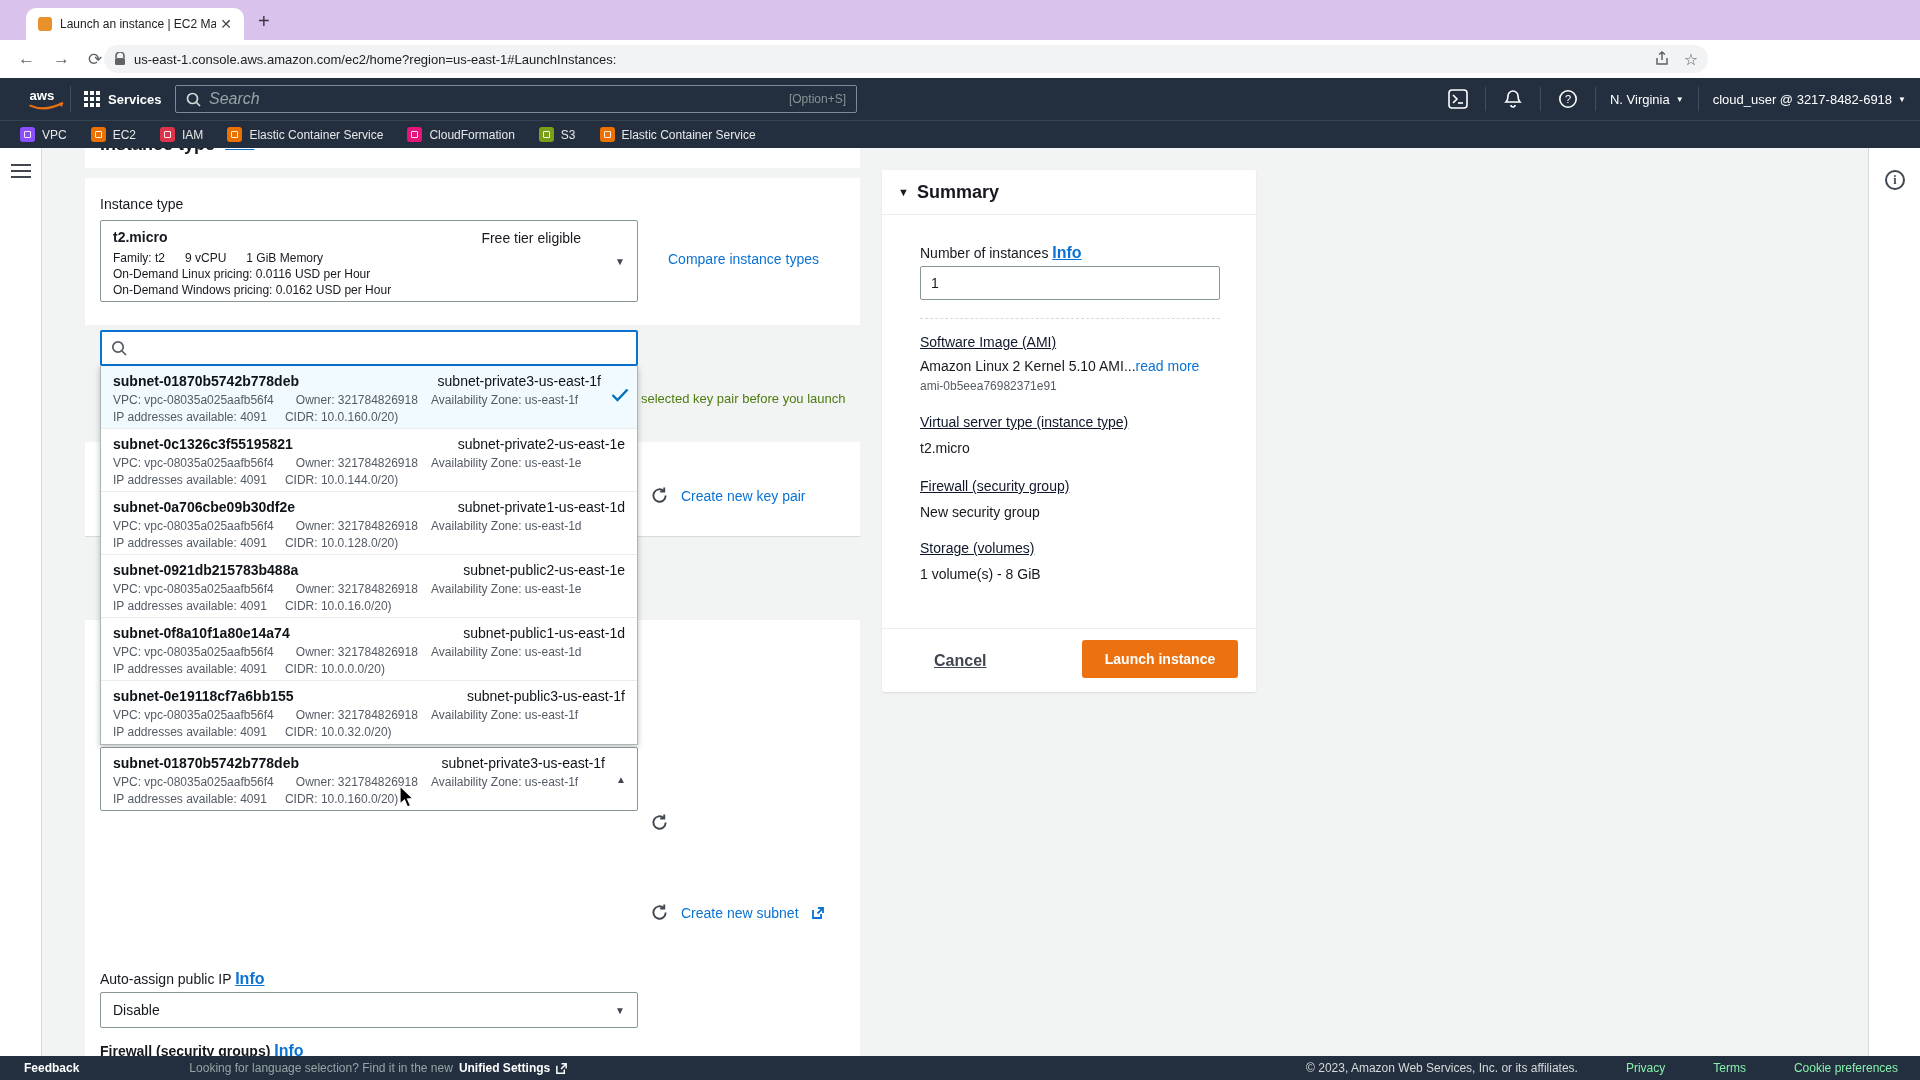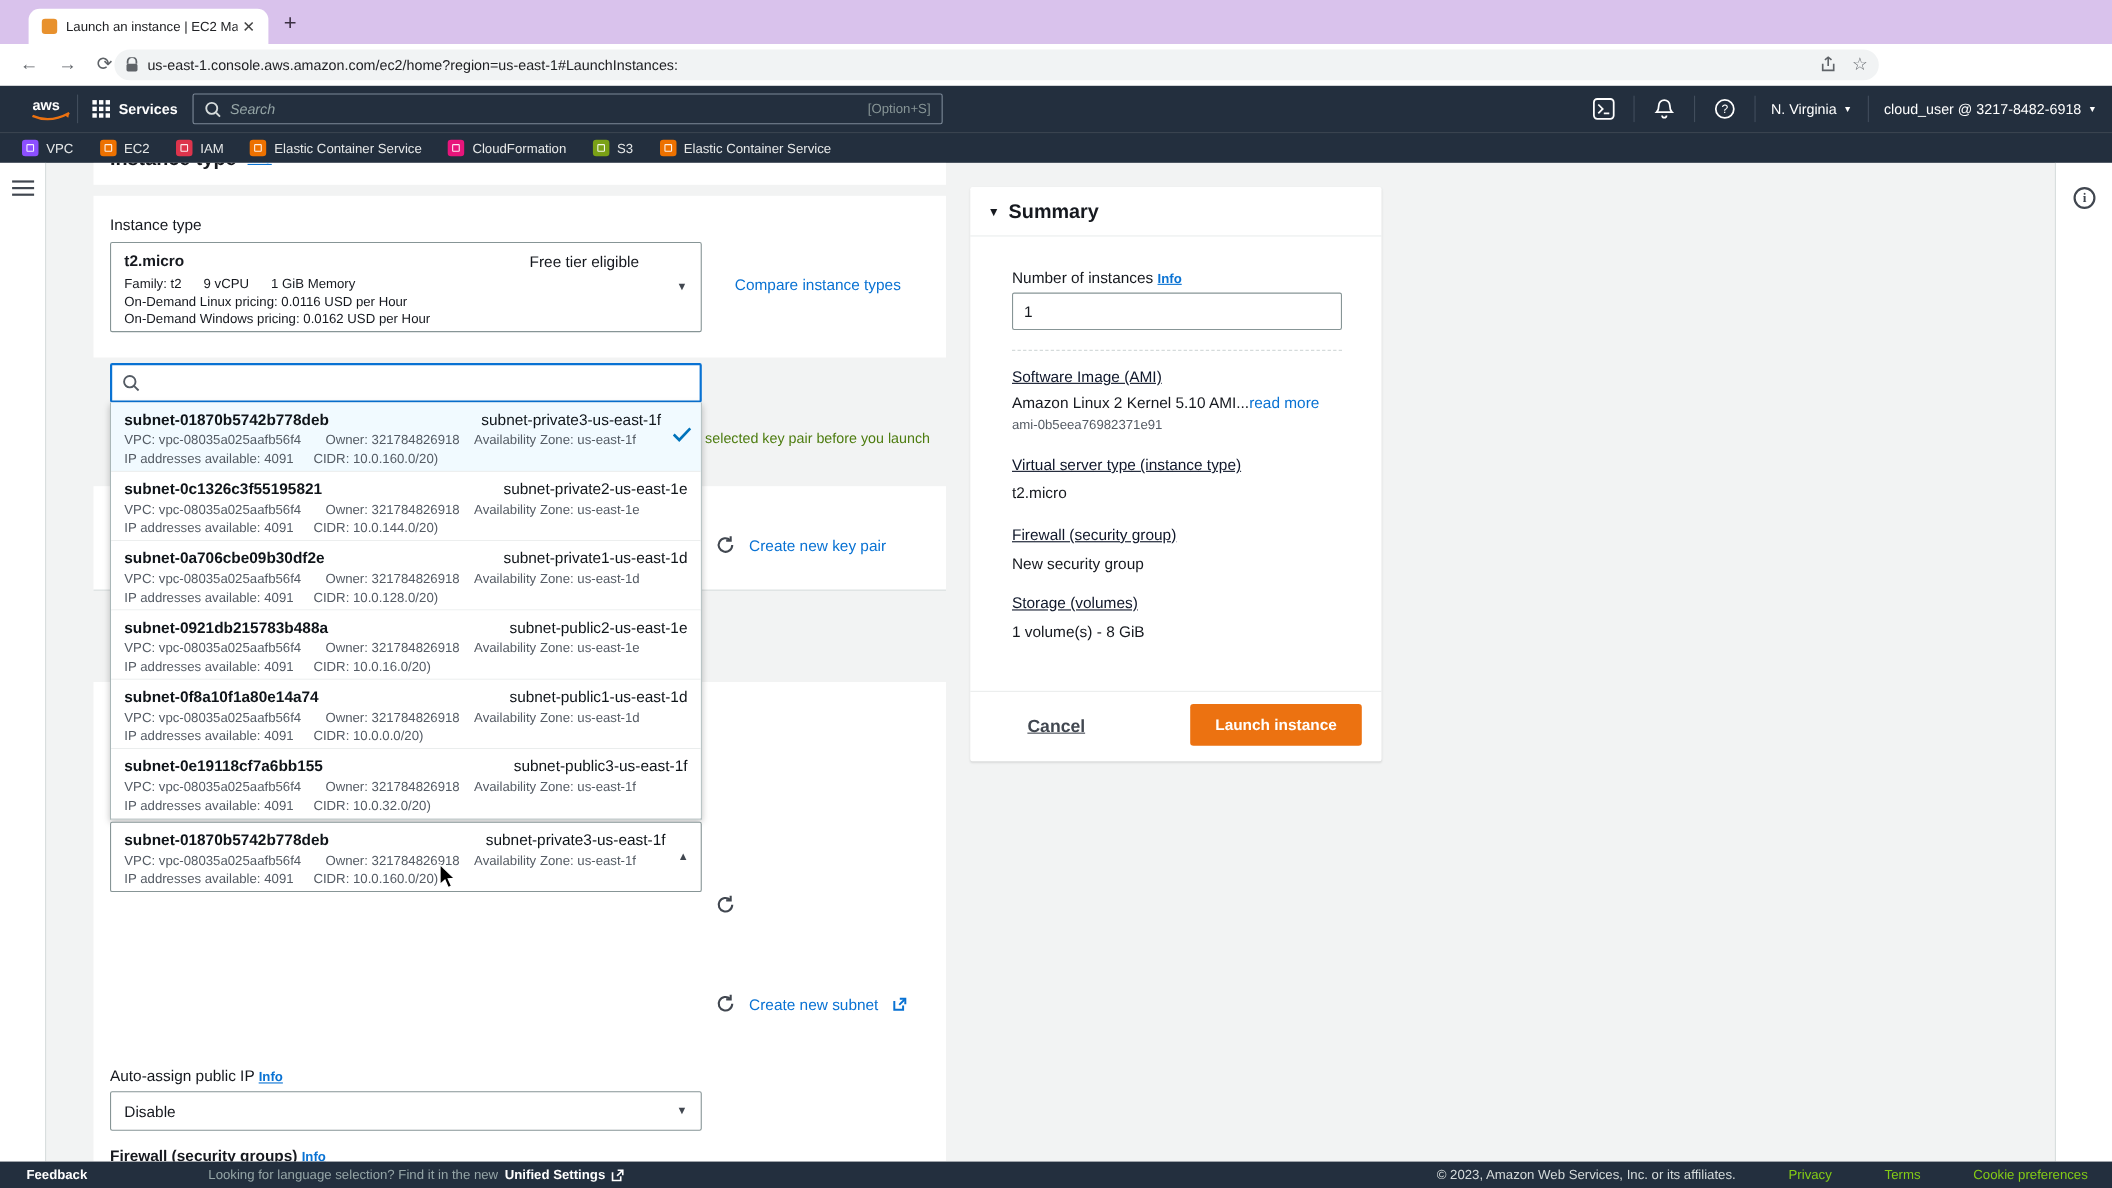--- a/index.html
+++ b/index.html
@@ -28,21 +28,21 @@
   .dots { font-size:15px; color:#5f6368; letter-spacing:0; }
 
   
   .awsnav { position:absolute; left:0; top:78px; width:1920px; height:42px; background:#232f3e; display:flex; align-items:center; color:#fff; }
   .aws-logo { position:absolute; left:26px; top:8px; width:44px; }
   .nav-sep { position:absolute; top:8px; width:1px; height:26px; background:#414d5c; }
   .services { position:absolute; left:84px; top:0; height:42px; display:flex; align-items:center; gap:8px; font-size:13px; font-weight:bold; color:#fff; }
   .grid9 { display:grid; grid-template-columns:repeat(3,4px); grid-gap:2px; }
   .grid9 span { width:4px; height:4px; background:#fff; }
   .nav-search { position:absolute; left:175px; top:7px; width:682px; height:28px; background:#232f3e; border:1px solid #7d8998; border-radius:2px; display:flex; align-items:center; padding:0 10px; }
-  .nav-search input { flex:1; background:transparent; border:none; outline:none; color:#ec4899; font-size:13px; font-style:italic; margin-left:8px; font-family:inherit; }
+  .nav-search input { flex:1; background:transparent; border:none; outline:none; color:#ec4899; font-size:16px; font-style:italic; margin-left:8px; font-family:inherit; }
   .nav-search input::placeholder { color:#95a5a6; }
   .shortcut { font-size:12px; color:#879596; }
   .nav-right { position:absolute; right:14px; top:0; height:42px; display:flex; align-items:center; }
   .nav-right .vsep { width:1px; height:24px; background:#414d5c; margin:0 14px; }
   .nav-label { font-size:13px; color:#fff; display:flex; align-items:center; gap:6px; white-space:nowrap; }
   .caret-sm { font-size:8px; color:#fff; }
   .nav-ico { width:26px; height:26px; display:flex; align-items:center; justify-content:center; }
 
   
   .favbar { position:absolute; left:0; top:120px; width:1920px; height:28px; background:#232f3e; border-top:1px solid #39434f; display:flex; align-items:center; padding-left:20px; gap:24px; }
@@ -54,21 +54,21 @@
   .content { position:absolute; left:0; top:148px; width:1920px; height:908px; overflow:hidden; }
   .left-rail { position:absolute; left:0; top:0; width:42px; height:908px; background:#fff; border-right:1px solid #d5dbdb; }
   .burger { position:absolute; left:11px; top:12px; width:20px; }
   .burger i { display:block; height:2px; background:#414750; margin:4px 0; }
   .right-rail { position:absolute; right:0; top:0; width:52px; height:908px; background:#fff; border-left:1px solid #d5dbdb; }
   .info-circle { position:absolute; left:16px; top:22px; width:20px; height:20px; border:2px solid #414750; border-radius:50%; color:#414750; font-size:12px; font-weight:bold; text-align:center; line-height:17px; font-family:"Liberation Serif",serif; }
 
   .card { position:absolute; background:#fff; }
   .h-strip { position:absolute; left:85px; top:0; width:775px; height:20px; background:#fff; }
   .sec-title { position:absolute; left:15px; top:-14px; font-size:18px; font-weight:bold; color:#16191f; white-space:nowrap; }
-  .info-link { font-size:12px; color:#0972d3; font-weight:bold; }
+  .info-link { font-size:16px; color:#0972d3; font-weight:bold; }
   .sec-title .info-link { margin-left:10px; vertical-align:2px; }
 
   .field-label { font-size:14px; color:#16191f; }
   .sel { border:1px solid #879596; border-radius:2px; background:#fff; position:absolute; }
   .caret-dn { position:absolute; right:12px; top:50%; margin-top:-5px; font-size:10px; color:#414750; }
   .link { color:#0972d3; text-decoration:none; }
 
   
   .it-name { position:absolute; left:12px; top:8px; font-size:14px; font-weight:bold; color:#16191f; }
   .it-badge { position:absolute; right:56px; top:9px; font-size:14px; color:#16191f; }
@@ -111,21 +111,21 @@
   .btn-cancel { position:absolute; left:52px; top:482px; font-size:16px; font-weight:bold; color:#414750; }
   .btn-launch { position:absolute; left:200px; top:470px; width:156px; height:38px; background:#ec7211; border:none; border-radius:3px; color:#fff; font-size:14px; font-weight:bold; font-family:inherit; }
 
   
   .footer { position:absolute; left:0; top:1056px; width:1920px; height:24px; background:#232f3e; display:flex; align-items:center; font-size:12px; color:#d5dbdb; z-index:50; }
   .footer .fb { margin-left:24px; font-weight:bold; color:#fff; }
   .footer .lang { margin-left:110px; color:#95a5a6; }
   .footer .uni { margin-left:6px; font-weight:bold; color:#fff; display:flex; align-items:center; gap:5px; }
   .footer .spacer { flex:1; }
   .footer .cr { color:#d5dbdb; }
-  .footer a { color:#84cc16; margin-left:48px; text-decoration:none; }
+  .footer a { color:#86efac; margin-left:48px; text-decoration:none; }
   .footer a:last-child { margin-right:22px; }
 
   .cursor { position:absolute; z-index:90; }
 </style>
 </head>
 <body>
 
 <div id="screen">
 
   <div class="tabbar">

